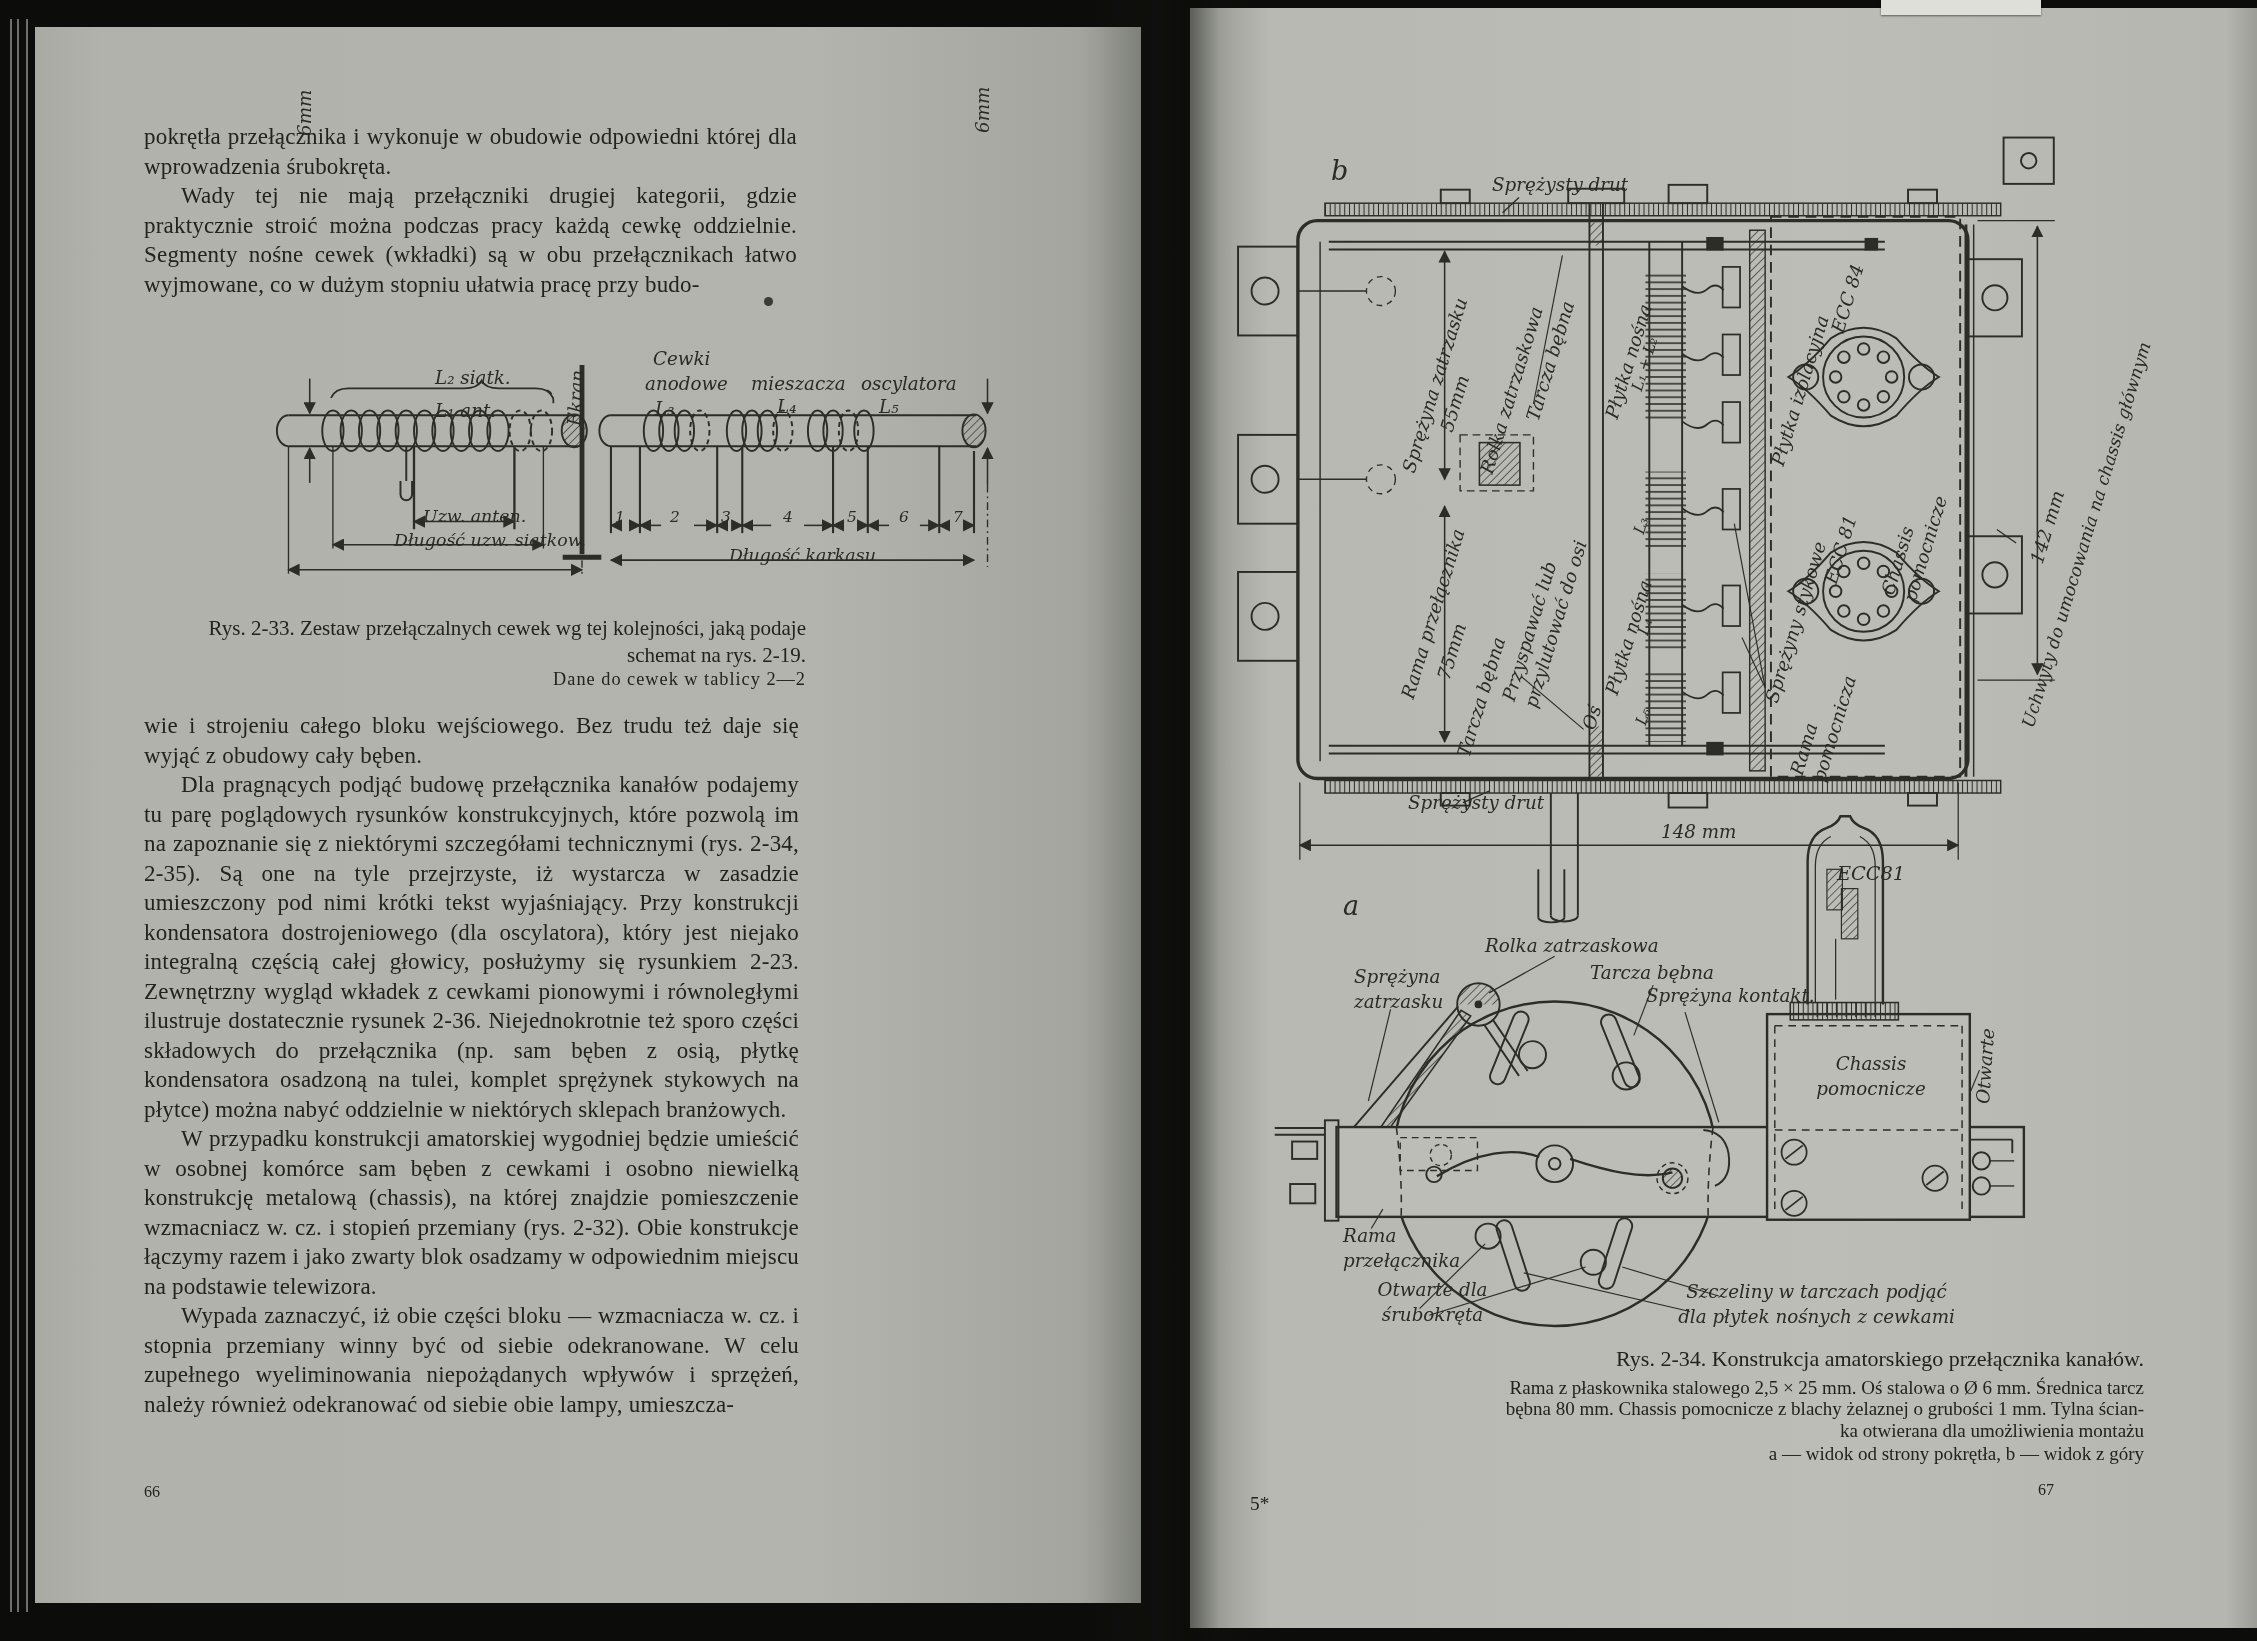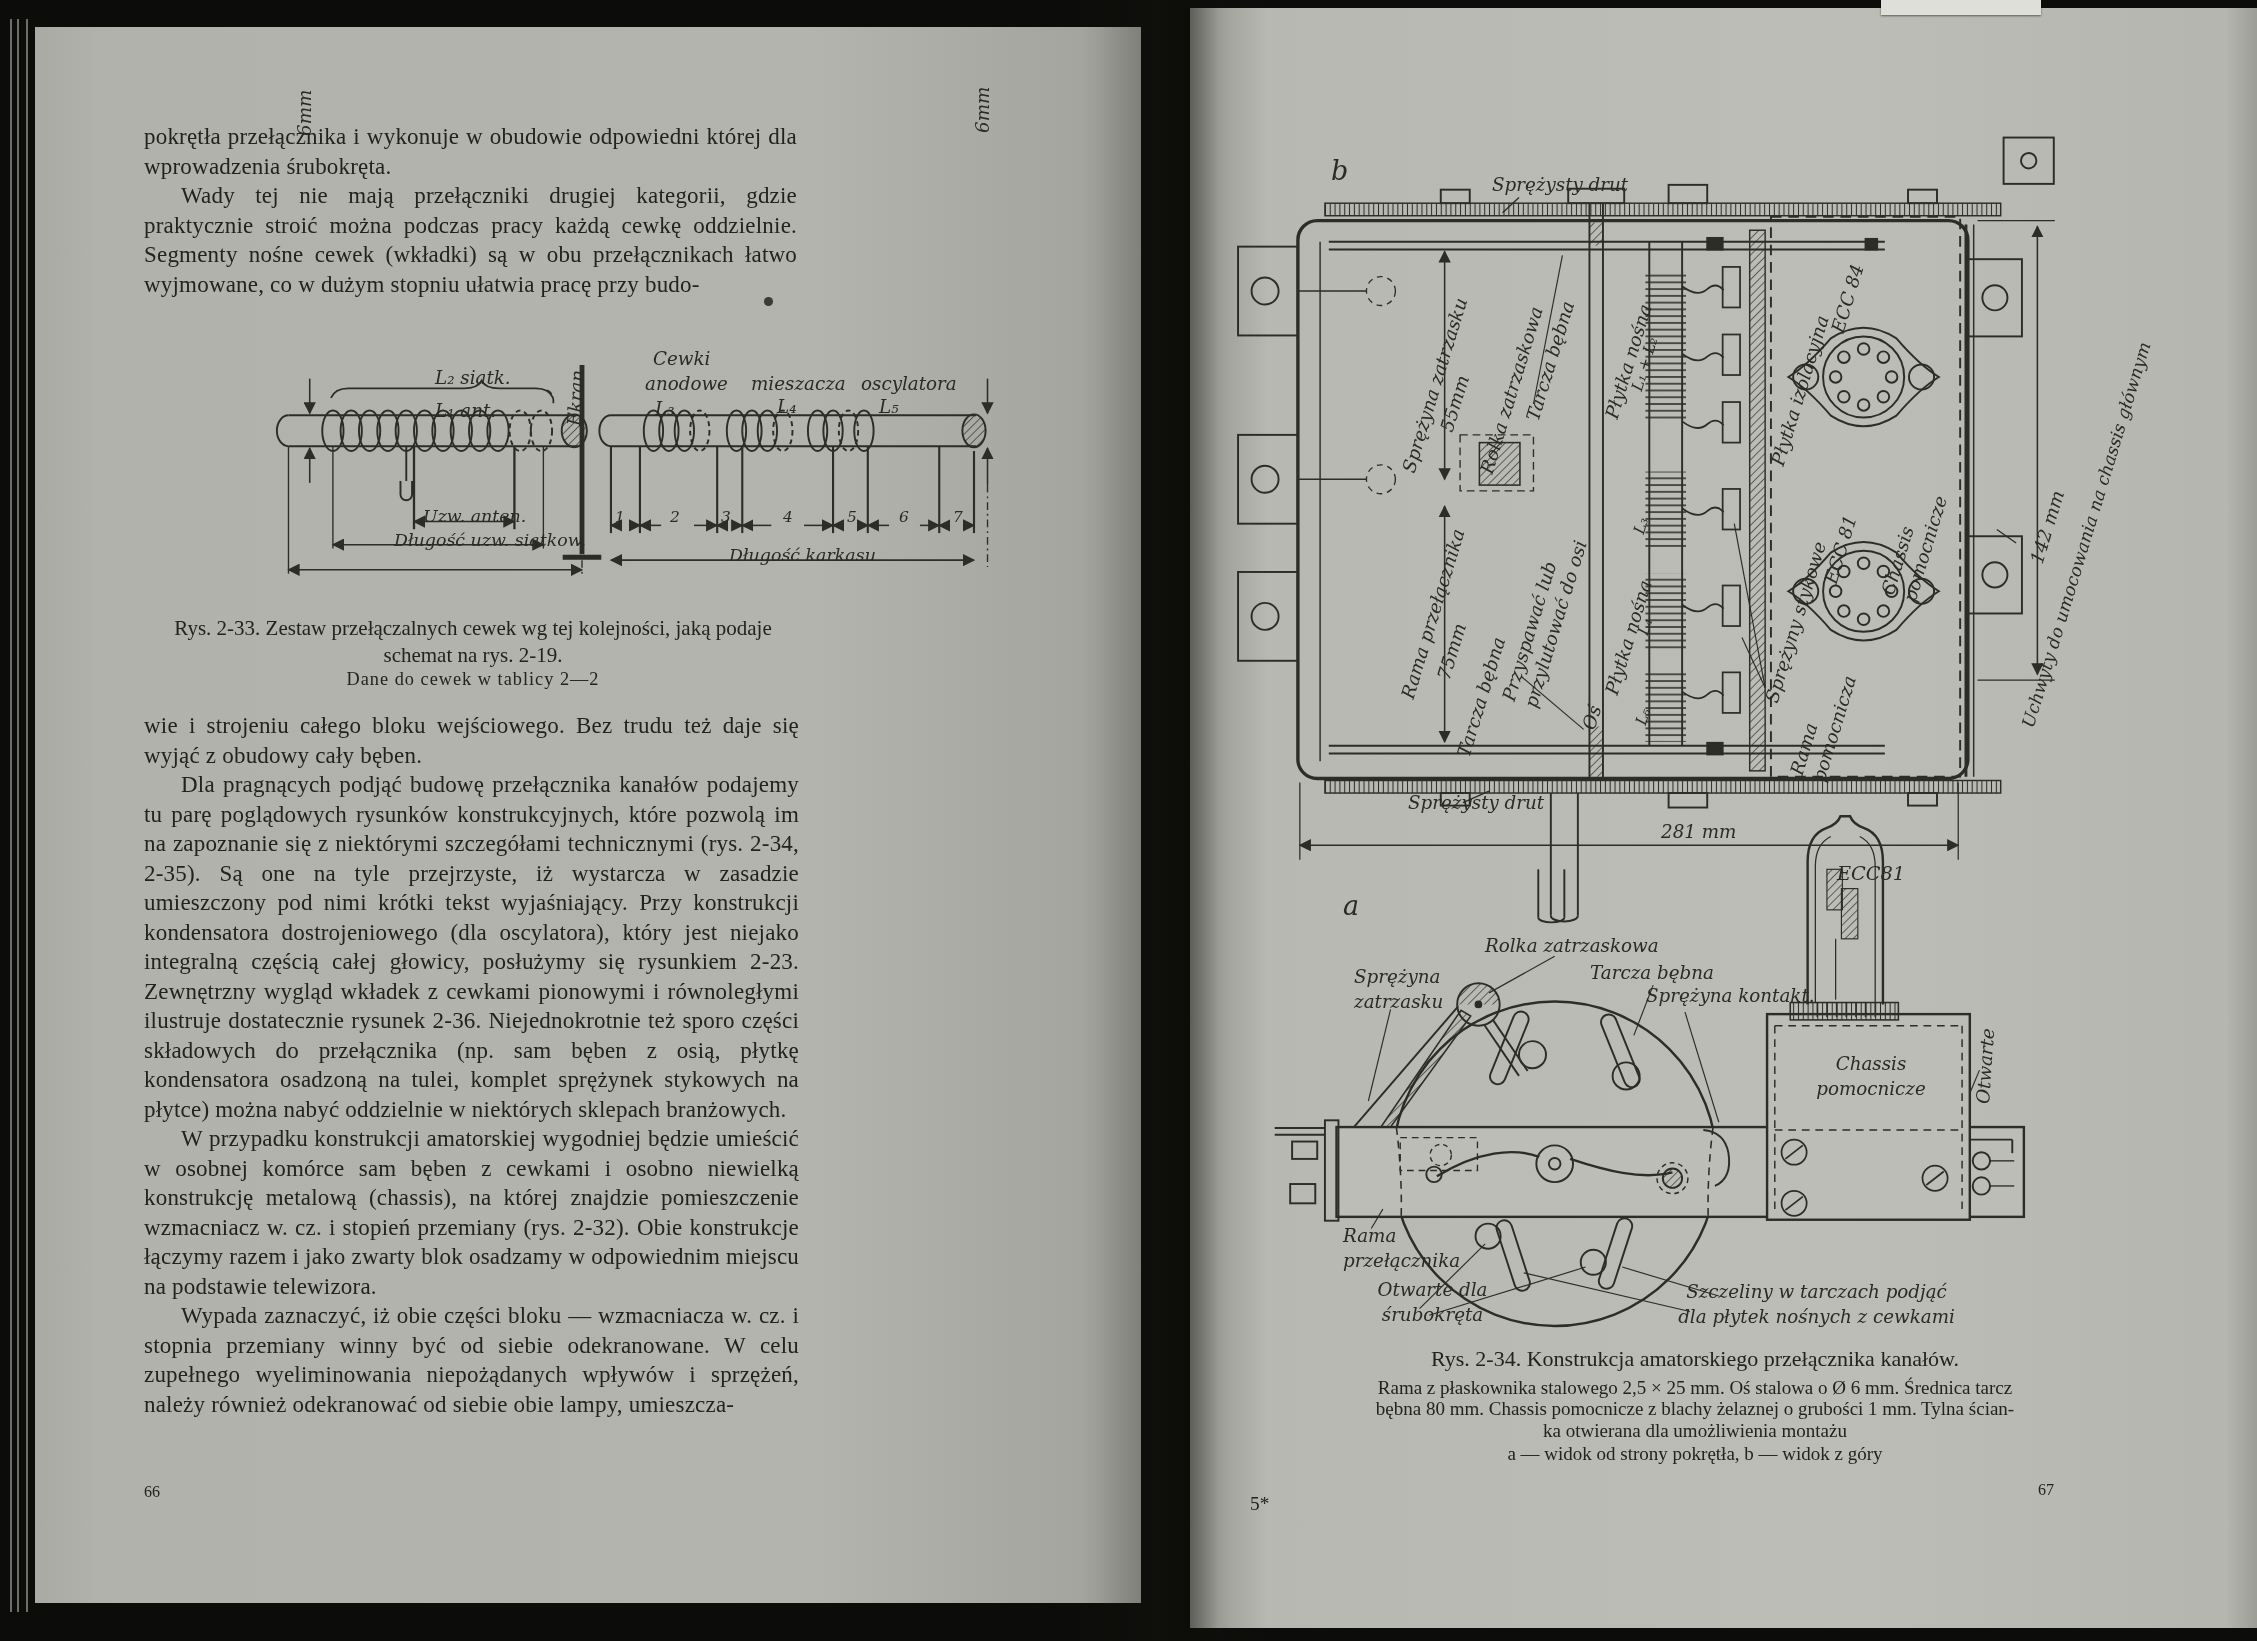--- a/index.html
+++ b/index.html
@@ -13,21 +13,21 @@
   .edge-line { position:absolute; top:19.3px; height:1593px; width:1.9px; background:#6e6f68; }
   .body-text { position:absolute; font-size:23px; line-height:29.5px; text-align:justify;
                color:#23231e; letter-spacing:0.2px; }
   .body-text p { margin:0; }
   .ind { text-indent:37px; }
   .flabel { position:absolute; font:italic 18.3px "DejaVu Serif", serif; color:#2b2b24; white-space:nowrap; }
   .fsmall { font-size:15.4px; }
   .rot  { transform:rotate(-73deg); transform-origin:0 0; }
   .rot90{ transform:rotate(-90deg); transform-origin:0 0; }
   .rot87{ transform:rotate(-86deg); transform-origin:0 0; }
-  .cap  { position:absolute; color:#23231e; text-align:center; }
+  .cap  { position:absolute; color:#23231e; text-align:right; }
   .pageno { position:absolute; font-size:16px; color:#23231e; }
   svg { position:absolute; overflow:visible; }
   .gutter { position:absolute; left:1079px; top:0; width:189px; height:1641px; z-index:6; pointer-events:none;
             background:linear-gradient(90deg, rgba(25,25,20,0) 0%, rgba(25,25,20,0.22) 42%, rgba(12,12,9,0.5) 57%, rgba(25,25,20,0.15) 74%, rgba(25,25,20,0) 100%); }
   .tab { position:absolute; left:1881px; top:0; width:160px; height:14.5px; background:#dddfd8; z-index:2;
          box-shadow:0 1px 1.9px rgba(0,0,0,0.5); }
   .speck { position:absolute; border-radius:50%; background:#3c3c34; }
   .two-line span { display:block; }
   .ctr { text-align:center; }
 </style>
@@ -464,21 +464,21 @@
       <span>Przyspawać lub</span>
       <span>przylutować do osi</span>
     </div>
     <div class="flabel rot" style="left:388px; top:718px;">Oś</div>
     <div class="flabel rot" style="left:411px; top:683px;">Płytka nośna</div>
     <div class="flabel rot fsmall" style="left:440px; top:523px;">L₃</div>
     <div class="flabel rot fsmall" style="left:444px; top:624px;">L₄</div>
     <div class="flabel rot fsmall" style="left:442px; top:714px;">L₅</div>
     <div class="flabel rot" style="left:828px; top:716px; font-size:17.4px;">Uchwyty do umocowania na chassis głównym</div>
     <div class="flabel rot" style="left:836px; top:552px;">142 mm</div>
-    <div class="flabel" style="left:471px; top:813px;">281 mm</div>
+    <div class="flabel" style="left:471px; top:813px;">148 mm</div>
     <div class="flabel" style="left:218px; top:784px;">Sprężysty drut</div>
 
     <div class="flabel" style="left:153px; top:882px; font-size:27px;">a</div>
     <div class="flabel" style="left:295px; top:927px;">Rolka zatrzaskowa</div>
     <div class="flabel two-line" style="left:164px; top:956px; line-height:25px;">
       <span>Sprężyna</span>
       <span>zatrzasku</span>
     </div>
     <div class="flabel" style="left:400px; top:954px;">Tarcza bębna</div>
     <div class="flabel" style="left:456px; top:977px;">Sprężyna kontakt.</div>

